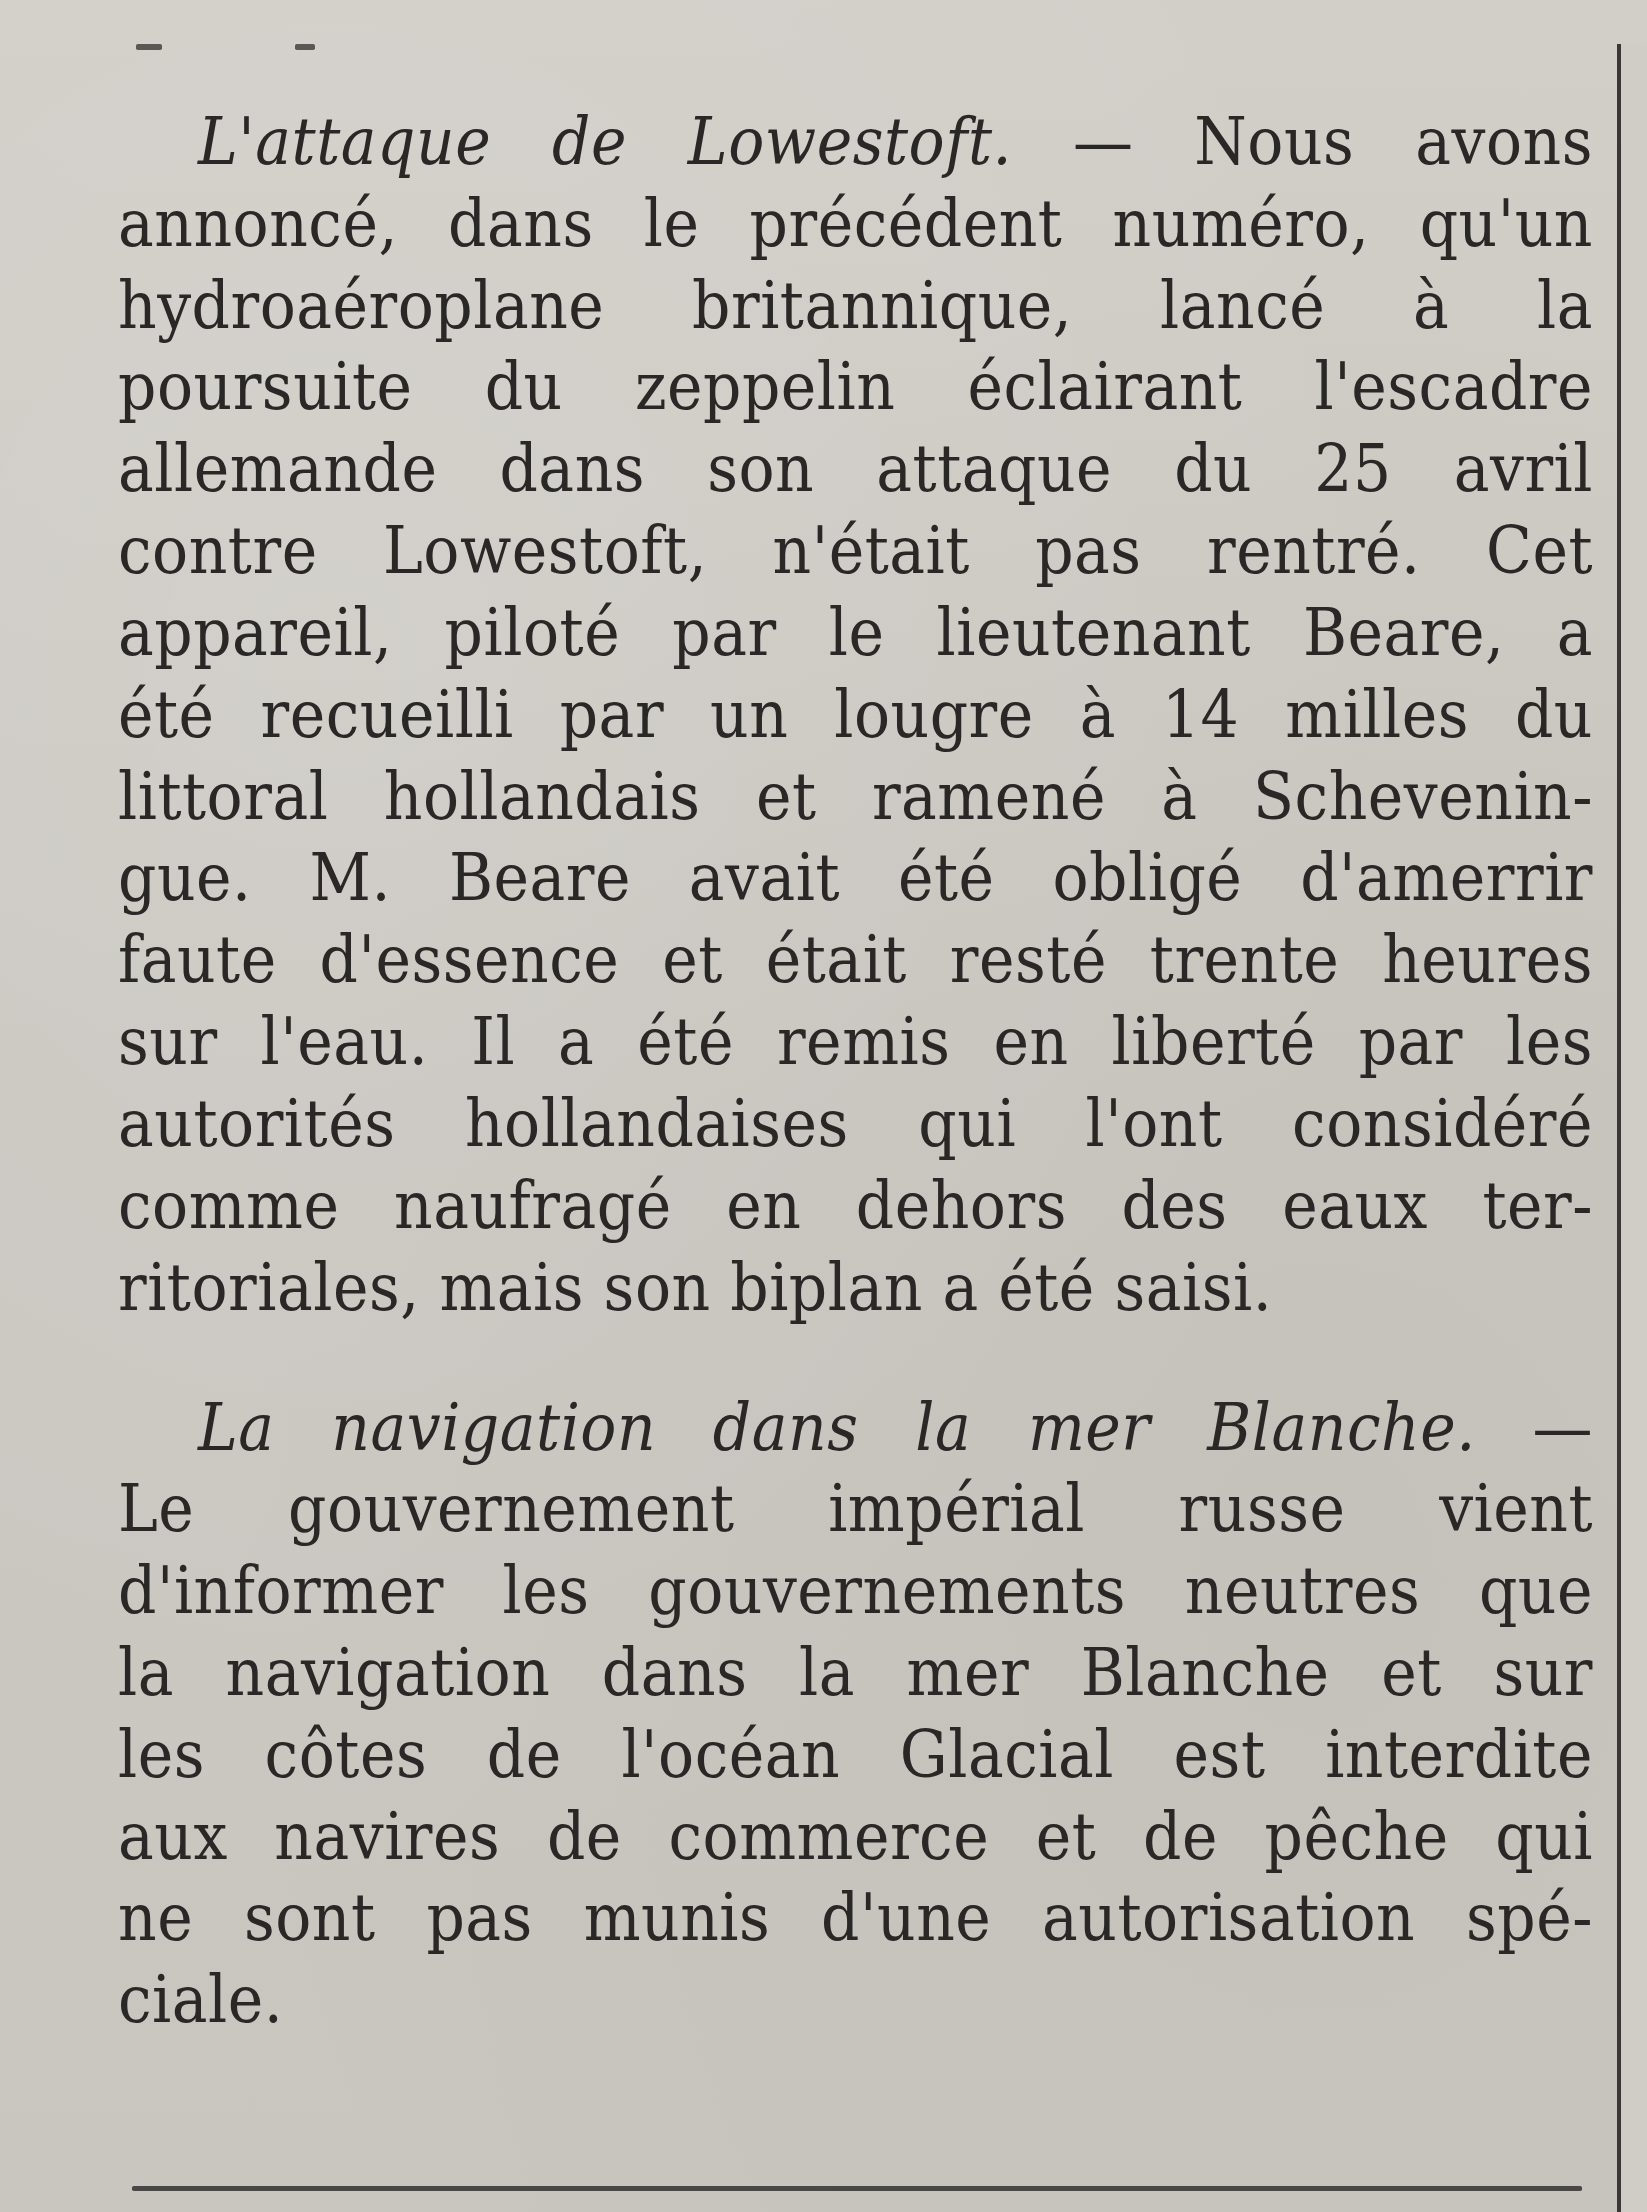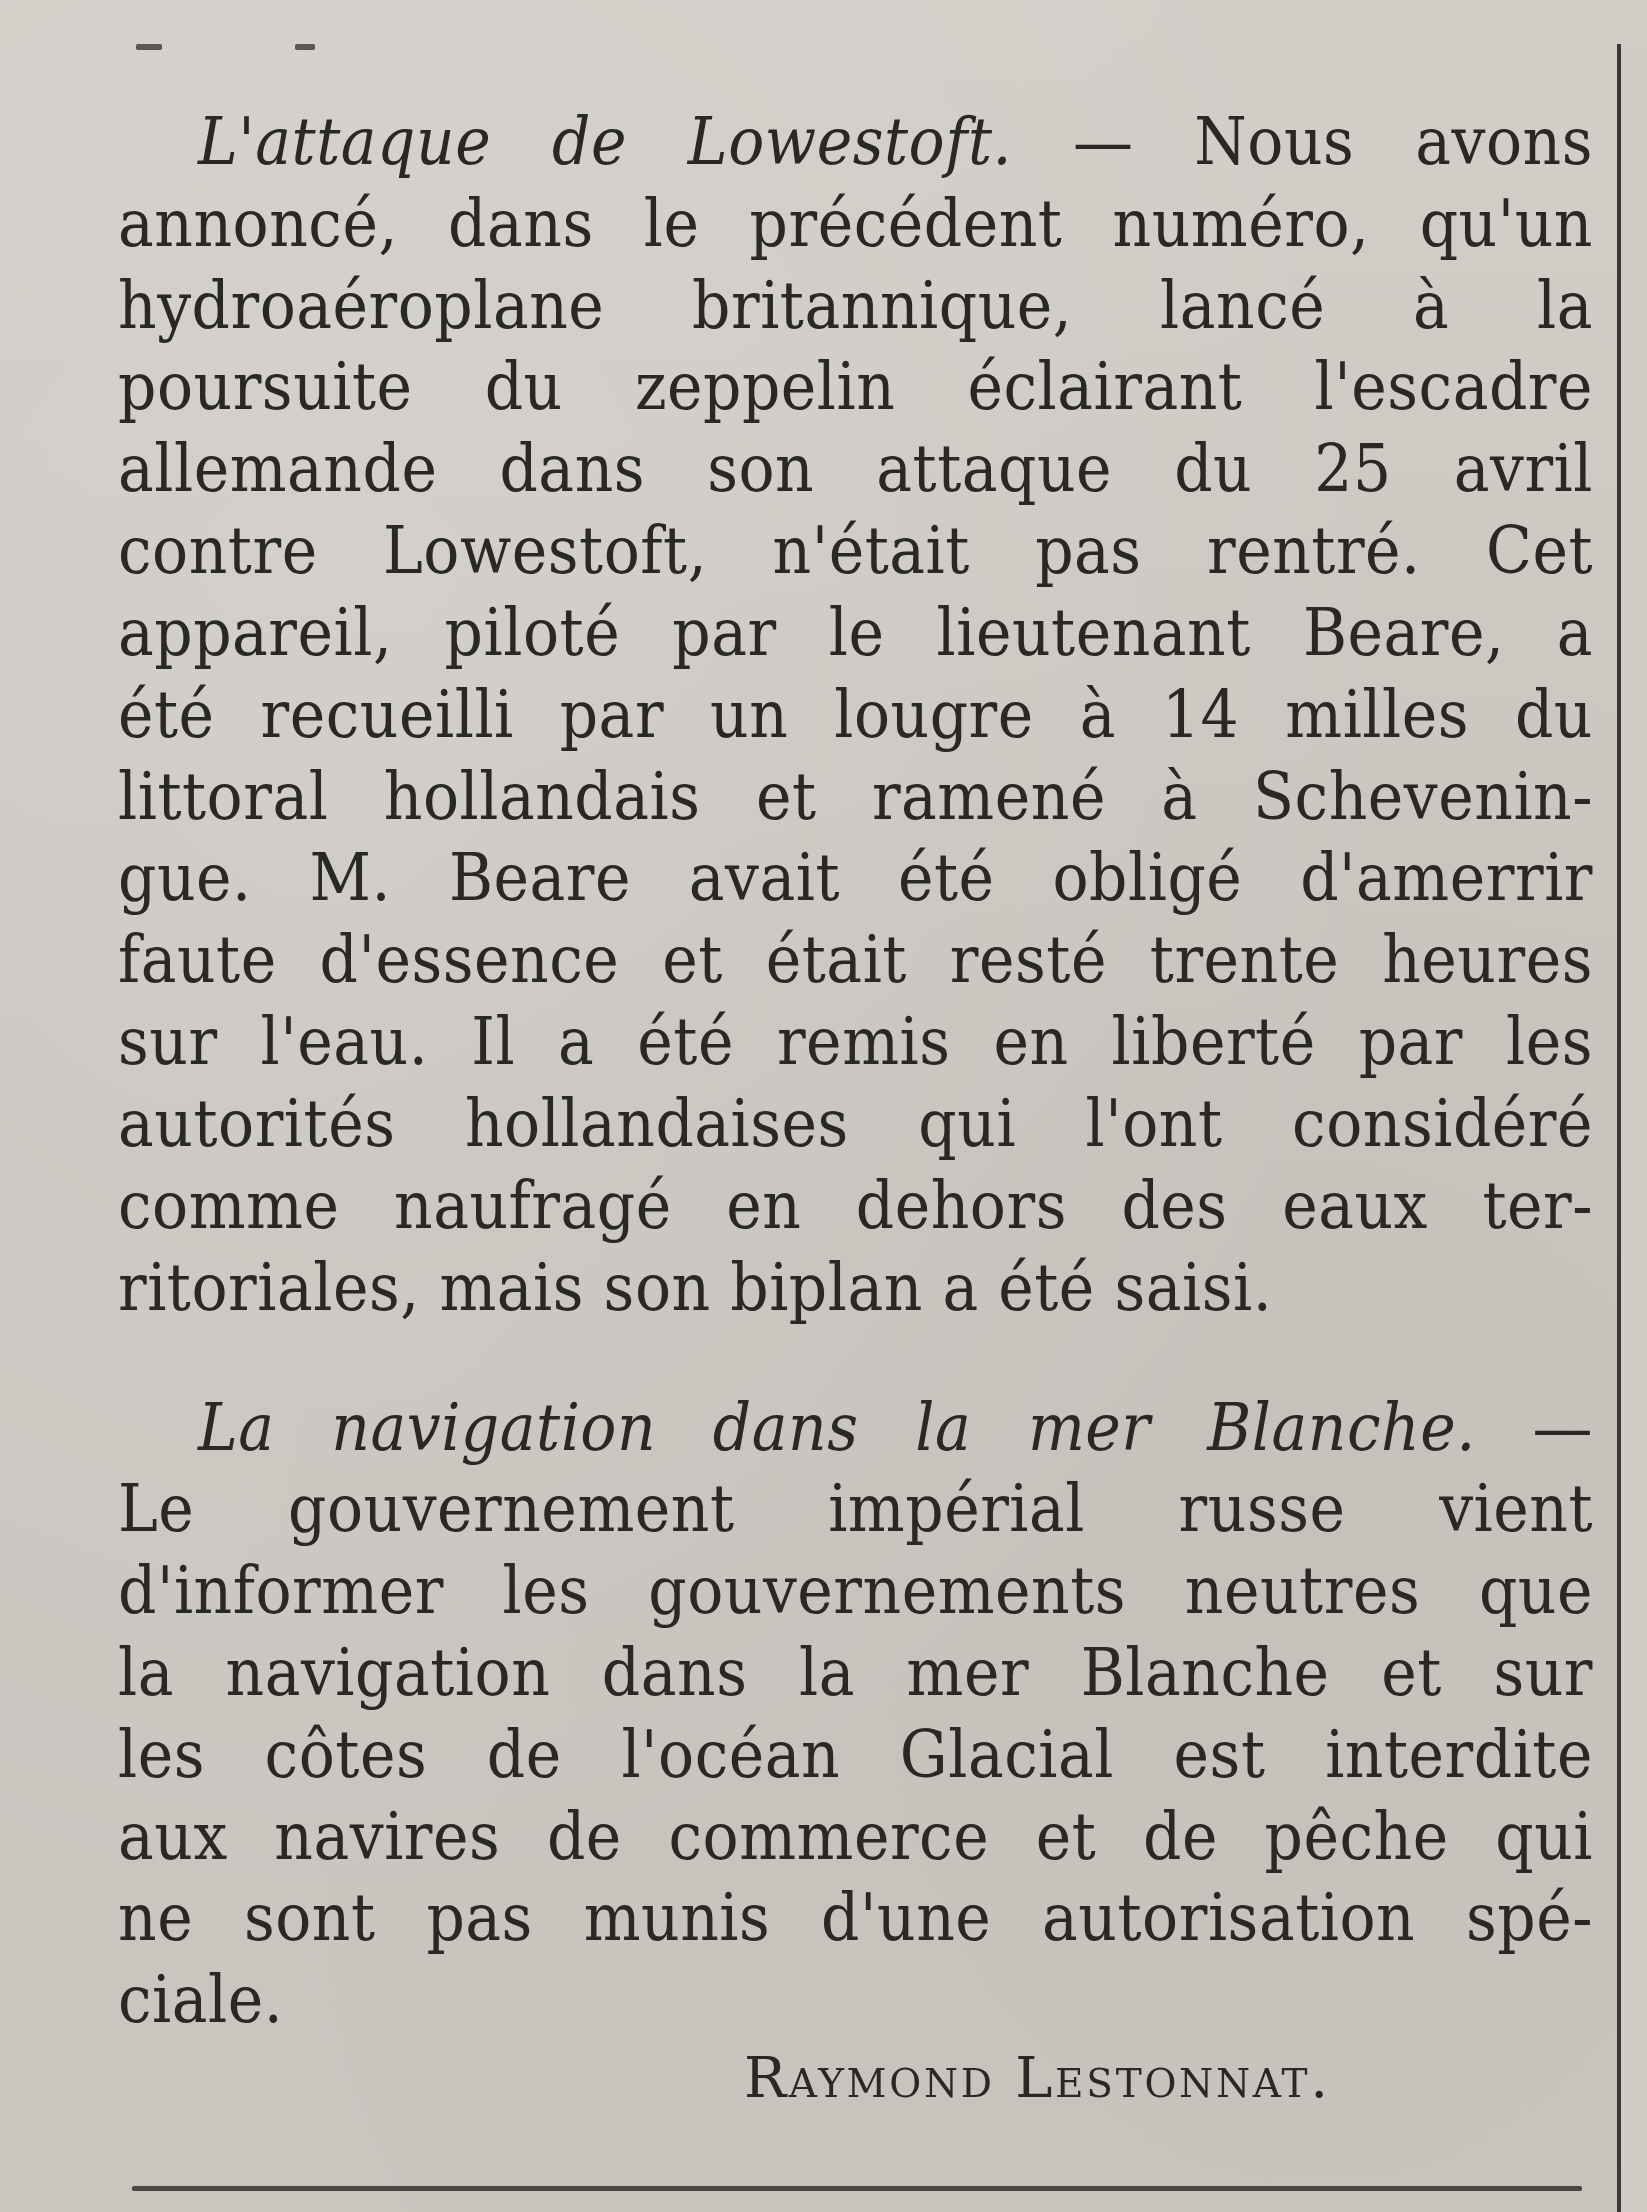--- a/index.html
+++ b/index.html
@@ -105,18 +105,17 @@
     </div>
     <div class="line" style="top:1427px;">Le gouvernement impérial russe vient</div>
     <div class="line" style="top:1509px;">d'informer les gouvernements neutres que</div>
     <div class="line" style="top:1591px;">la navigation dans la mer Blanche et sur</div>
     <div class="line" style="top:1673px;">les côtes de l'océan Glacial est interdite</div>
     <div class="line" style="top:1755px;">aux navires de commerce et de pêche qui</div>
     <div class="line" style="top:1836px;">ne sont pas munis d'une autorisation spé-</div>
     <div class="line last" style="top:1918px;">ciale.</div>
   </div>
 
-  <div class="sig">Raymond Lestonnat.</div>
 
   <div class="hrule r1"></div>
   <div class="hrule r2"></div>
 </div>
 
 
 </body></html>

